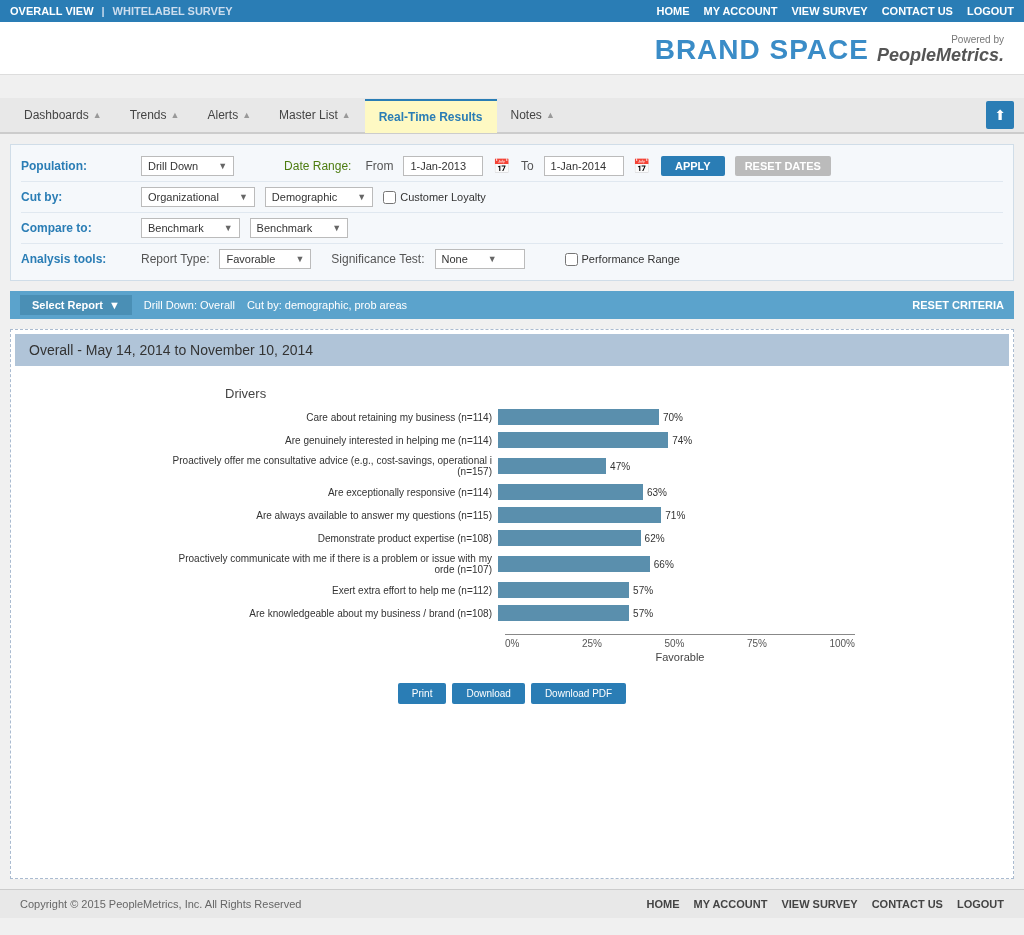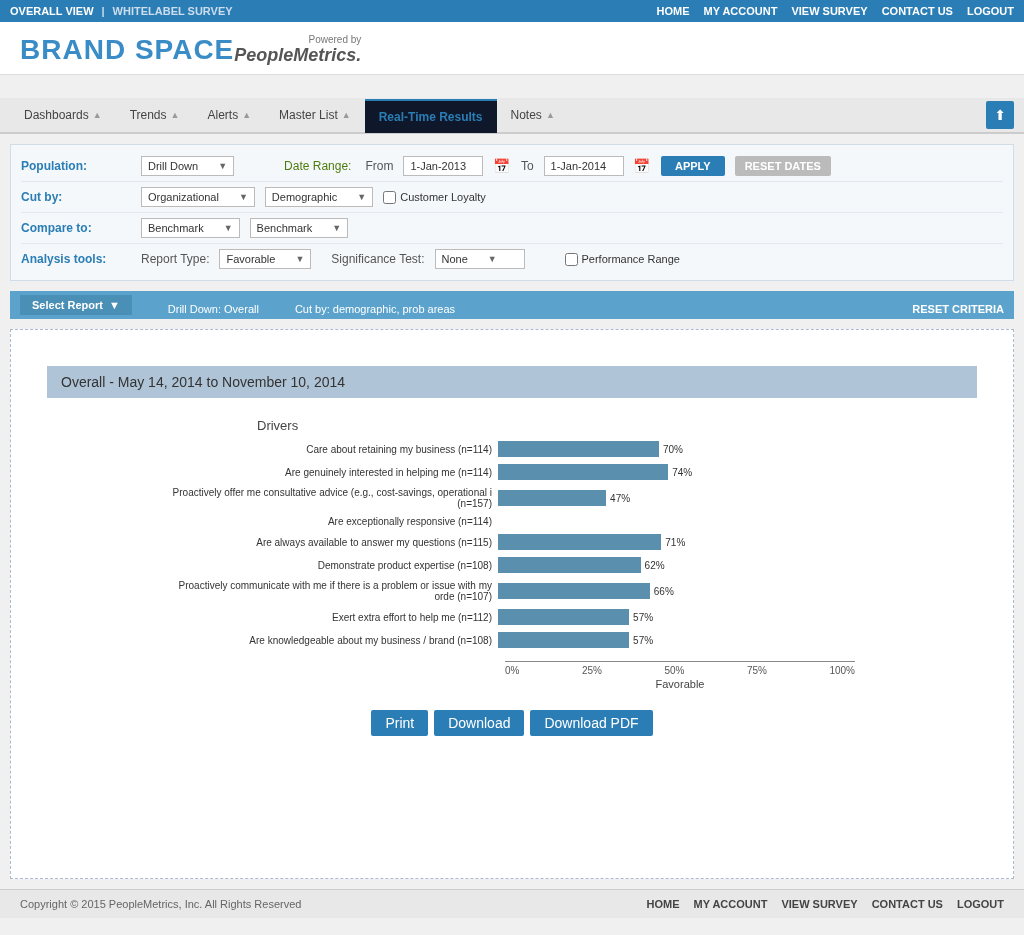--- a/index.html
+++ b/index.html
@@ -31,22 +31,23 @@
       font-weight: bold;
     }
     .top-nav-right a { color: white; text-decoration: none; cursor: pointer; }
 
     
     .header {
       background: white;
       padding: 12px 20px 8px 20px;
       display: flex;
       align-items: center;
-      justify-content: flex-start;
+      justify-content: flex-end;
       border-bottom: 1px solid #ddd;
+      gap: 8px;
     }
     .brand-title {
       font-size: 28px;
       font-weight: bold;
       color: #3a8cc7;
       letter-spacing: 1px;
     }
     .powered-by {
       text-align: right;
       color: #777;
@@ -73,21 +74,21 @@
       padding: 8px 14px;
       font-size: 12px;
       color: #444;
       cursor: pointer;
       display: flex;
       align-items: center;
       gap: 4px;
       height: 100%;
     }
     .main-nav-item.active {
-      background: #0f172a;
+      background: #fef9c3;
       color: #2a7db5;
       border-top: 2px solid #2a7db5;
       margin-top: 2px;
       font-weight: bold;
     }
     .main-nav-item .arrow { font-size: 9px; color: #999; }
     .main-nav-right { margin-left: auto; }
     .export-icon {
       width: 28px; height: 28px;
       background: #2a7db5;
@@ -169,22 +170,22 @@
       color: #333;
     }
     .checkbox-label input { cursor: pointer; }
 
     
     .criteria-bar {
       background: #5ba3cc;
       margin: 0 10px;
       padding: 4px 10px;
       display: flex;
-      align-items: flex-end;
-      gap: 36px;
+      align-items: center;
+      gap: 12px;
     }
     .select-report-btn {
       background: #4a8fb5;
       color: white;
       border: none;
       padding: 4px 12px;
       font-size: 11px;
       font-weight: bold;
       cursor: pointer;
       display: flex;
@@ -203,21 +204,21 @@
       cursor: pointer;
       background: none;
       border: none;
     }
 
     
     .report-area {
       background: white;
       margin: 10px;
       border: 1px dashed #aabbd0;
-      padding: 36px;
+      padding: 4px;
       min-height: 550px;
     }
     .report-title-bar {
       background: #b0c4d8;
       padding: 8px 14px;
       font-size: 14px;
       color: #333;
       margin-bottom: 20px;
       font-weight: normal;
     }
@@ -292,21 +293,21 @@
       display: flex;
       gap: 6px;
       margin-top: 20px;
       justify-content: center;
     }
     .action-btn {
       background: #2a7db5;
       color: white;
       border: none;
       padding: 5px 14px;
-      font-size: 14px;
+      font-size: 10px;
       cursor: pointer;
       border-radius: 2px;
     }
 
     
     .footer {
       background: #e8e8e8;
       border-top: 1px solid #ccc;
       padding: 8px 20px;
       display: flex;
@@ -478,20 +479,24 @@
         </div>
         <div class="bar-row">
           <div class="bar-label">Proactively offer me consultative advice (e.g., cost-savings, operational i (n=157)</div>
           <div class="bar-wrapper">
             <div class="bar-fill" style="width: 108.1px;"></div>
             <span class="bar-value">47%</span>
           </div>
         </div>
         <div class="bar-row">
           <div class="bar-label">Are exceptionally responsive (n=114)</div>
+          <div class="bar-wrapper">
+            <div class="bar-fill" style="width: 144.9px;"></div>
+            <span class="bar-value">63%</span>
+          </div>
         </div>
         <div class="bar-row">
           <div class="bar-label">Are always available to answer my questions (n=115)</div>
           <div class="bar-wrapper">
             <div class="bar-fill" style="width: 163.3px;"></div>
             <span class="bar-value">71%</span>
           </div>
         </div>
         <div class="bar-row">
           <div class="bar-label">Demonstrate product expertise (n=108)</div>

